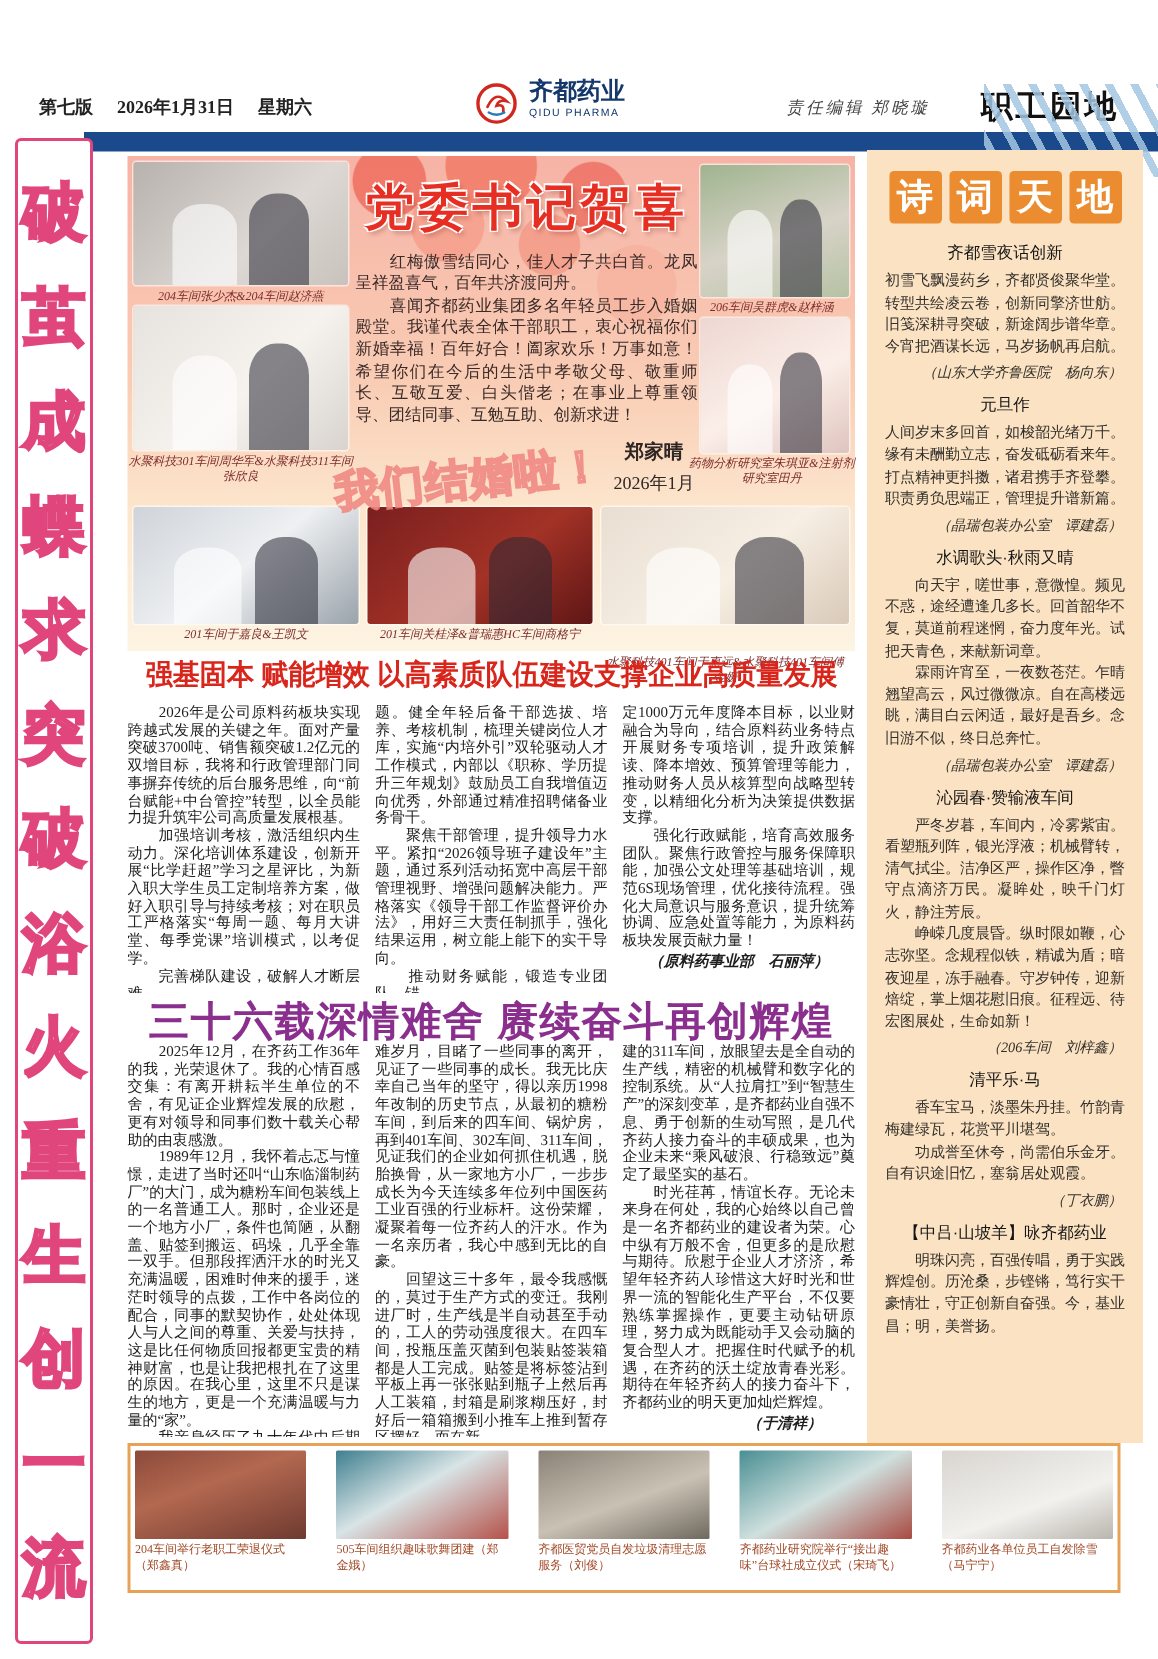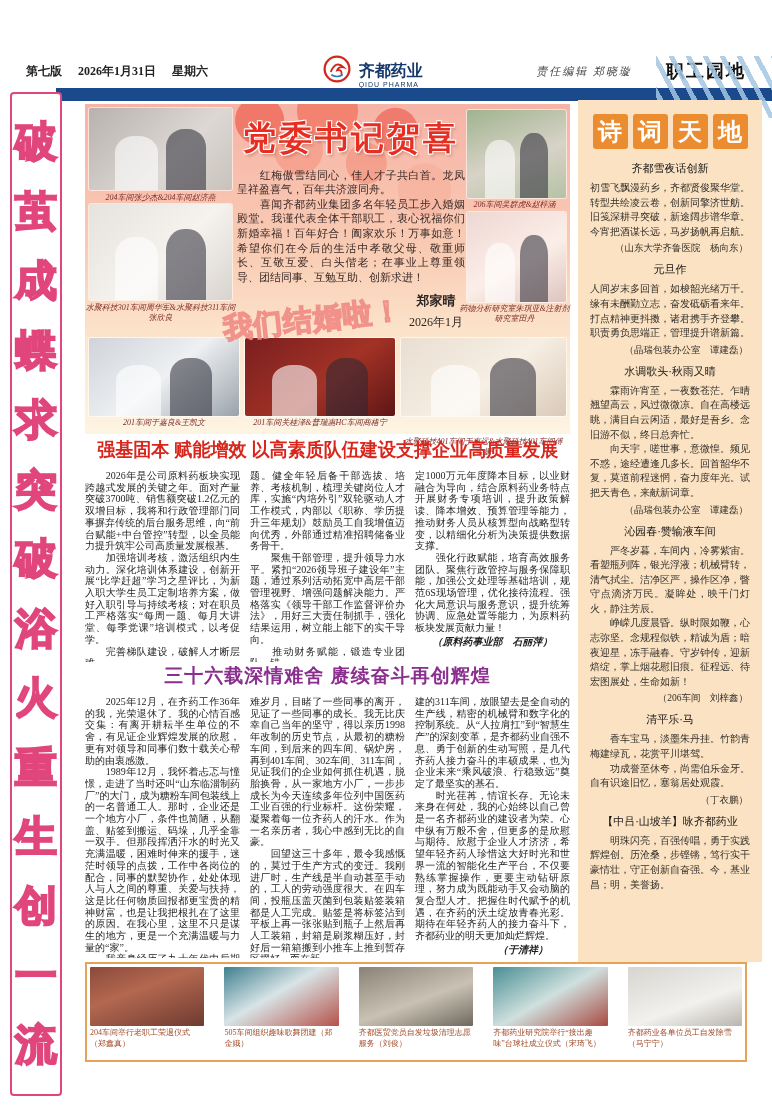--- a/index.html
+++ b/index.html
@@ -2,27 +2,27 @@
 <html><head>
 <meta charset="utf-8">
 <style>
   html,body{margin:0;padding:0;background:#fff;}
   #page{position:relative;width:772px;height:1106px;background:#ffffff;overflow:hidden;
         font-family:"Liberation Serif","DejaVu Serif",serif;}
   
   #header{position:absolute;left:0;top:54px;width:772px;height:34px;display:flex;
           align-items:center;justify-content:space-between;padding:0 26px;box-sizing:border-box;}
   .h-left{display:flex;gap:16px;font-size:12px;font-weight:700;color:#222;}
-  .h-center{display:flex;align-items:flex-end;gap:7px;}
+  .h-center{display:flex;align-items:flex-start;gap:7px;}
   .logo-svg{width:30px;height:30px;}
   .brand-cn{font-size:16px;font-weight:900;color:#15386b;font-family:"Liberation Sans",sans-serif;line-height:1;}
   .brand-en{font-size:7px;color:#15386b;letter-spacing:1px;font-family:"Liberation Sans",sans-serif;line-height:1;margin-top:2px;}
   .h-right{display:flex;align-items:center;gap:34px;}
   .editor{font-size:11px;font-style:italic;color:#444;letter-spacing:2px;}
-  .section-name{font-size:18px;font-weight:900;color:#111;letter-spacing:2px;}
+  .section-name{font-size:21px;font-weight:900;color:#111;letter-spacing:2px;}
   
   #band{position:absolute;left:56px;top:88px;width:716px;height:13px;background:#1b4a8c;}
   #corner-stripes{position:absolute;right:-14px;top:56px;width:130px;height:62px;
      background:repeating-linear-gradient(62deg,transparent 0 10px,#a3c6e2 10px 15px);opacity:.85;}
   
   #side-banner{position:absolute;left:10px;top:92px;width:52px;height:1004px;border:2px solid #e0457c;
      border-radius:4px;display:flex;flex-direction:column;align-items:center;justify-content:space-evenly;
      background:#fff;box-sizing:border-box;}
   .side-char{font-size:42px;line-height:1;font-weight:900;font-family:"Liberation Sans",sans-serif;
      color:#fff;-webkit-text-stroke:2px #e0457c;text-shadow:0 0 1px #e0457c;}
@@ -73,32 +73,32 @@
      font-family:"Liberation Sans",sans-serif;font-weight:900;font-size:19px;color:#d9261c;
      transform:scaleX(.95);transform-origin:center;}
   .cols{position:absolute;left:85px;width:485px;display:flex;gap:10px;overflow:hidden;}
   #a1cols{top:470px;height:192px;}
   #a2cols{top:696px;height:262px;}
   .col{flex:1;min-width:0;}
   .col p{font-size:10px;line-height:11.7px;text-align:justify;color:#1e1e1e;margin:0;}
   #a1c3 p:last-child{text-align:center;font-style:italic;font-weight:600;margin-top:2px;}
   #a2c3 p:last-child{text-align:right;padding-right:22px;font-style:italic;font-weight:600;margin-top:2px;}
   .headline2{position:absolute;left:85px;top:663px;width:485px;text-align:center;white-space:nowrap;
-     font-family:"Liberation Sans",sans-serif;font-weight:900;font-size:19px;letter-spacing:1px;color:#8b2f8f;}
+     font-family:"Liberation Sans",sans-serif;font-weight:900;font-size:27px;letter-spacing:1px;color:#8b2f8f;}
   
   #poetry{position:absolute;left:578px;top:100px;width:184px;height:862px;background:#fbe2c2;
      box-sizing:border-box;padding:12px 12px 8px;overflow:hidden;}
   #ptitle{display:flex;gap:5px;justify-content:center;margin:2px 0 12px;}
   #ptitle span{width:35px;height:35px;background:#ea8c2f;color:#fff;font-weight:900;font-size:24px;
      line-height:35px;text-align:center;border-radius:3px;font-family:"Liberation Sans",sans-serif;}
   .poem{margin-bottom:7px;}
   .poem-title{text-align:center;font-weight:400;font-size:11px;color:#151515;margin:6px 0 5px;
      font-family:"Liberation Sans",sans-serif;}
   .poem-line{font-size:10px;line-height:14.6px;color:#33302c;text-align:justify;}
-  .poem-author{text-align:right;font-size:9.5px;color:#33302c;margin-top:3px;padding-right:2px;}
+  .poem-author{text-align:right;font-size:9.5px;font-style:italic;color:#33302c;margin-top:3px;padding-right:2px;}
   
   #strip{position:absolute;left:85px;top:962px;width:662px;height:100px;border:2px solid #e6a358;
      background:#fff;display:flex;gap:20px;padding:3px;box-sizing:border-box;}
   .cell{flex:1;min-width:0;display:flex;flex-direction:column;gap:2px;}
   .sphoto{height:59px;border-radius:1px;}
   .s1{background:linear-gradient(160deg,#8c4a3a,#b36850 40%,#6e3a30);}
   .s2{background:linear-gradient(150deg,#3f7f8f,#d8e4e6 45%,#b5524a);}
   .s3{background:linear-gradient(150deg,#4a8f94,#cfe0de 50%,#a84a42);}
   .s4{background:linear-gradient(160deg,#8a8276,#c9c2b4 55%,#6f685e);}
   .s5{background:linear-gradient(160deg,#d8d5d0,#f2f1ee 60%,#b9b5ae);}
@@ -257,22 +257,22 @@
           <div class="poem-line">缘有未酬勤立志，奋发砥砺看来年。</div>
           <div class="poem-line">打点精神更抖擞，诸君携手齐登攀。</div>
           <div class="poem-line">职责勇负思端正，管理提升谱新篇。</div>
         </div>
       <div class="poem-author">（晶瑞包装办公室　谭建磊）</div>
     </div>
 
     <div class="poem">
       <div class="poem-title">水调歌头·秋雨又晴</div>
       <div>
+          <div class="poem-line">　　向天宇，嗟世事，意微惶。频见不惑，途经遭逢几多长。回首韶华不复，莫道前程迷惘，奋力度年光。试把天青色，来献新词章。</div>
           <div class="poem-line">　　霖雨许宵至，一夜数苍茫。乍晴翘望高云，风过微微凉。自在高楼远眺，满目白云闲适，最好是吾乡。念旧游不似，终日总奔忙。</div>
-          <div class="poem-line">　　向天宇，嗟世事，意微惶。频见不惑，途经遭逢几多长。回首韶华不复，莫道前程迷惘，奋力度年光。试把天青色，来献新词章。</div>
         </div>
       <div class="poem-author">（晶瑞包装办公室　谭建磊）</div>
     </div>
 
 
     <div class="poem">
       <div class="poem-title">沁园春·赞输液车间</div>
       <div>
           <div class="poem-line">　　严冬岁暮，车间内，冷雾紫宙。看塑瓶列阵，银光浮液；机械臂转，清气拭尘。洁净区严，操作区净，瞥守点滴济万民。凝眸处，映千门灯火，静注芳辰。</div>
           <div class="poem-line">　　峥嵘几度晨昏。纵时限如鞭，心志弥坚。念规程似铁，精诚为盾；暗夜迎星，冻手融春。守岁钟传，迎新焙绽，掌上烟花慰旧痕。征程远、待宏图展处，生命如新！</div>

